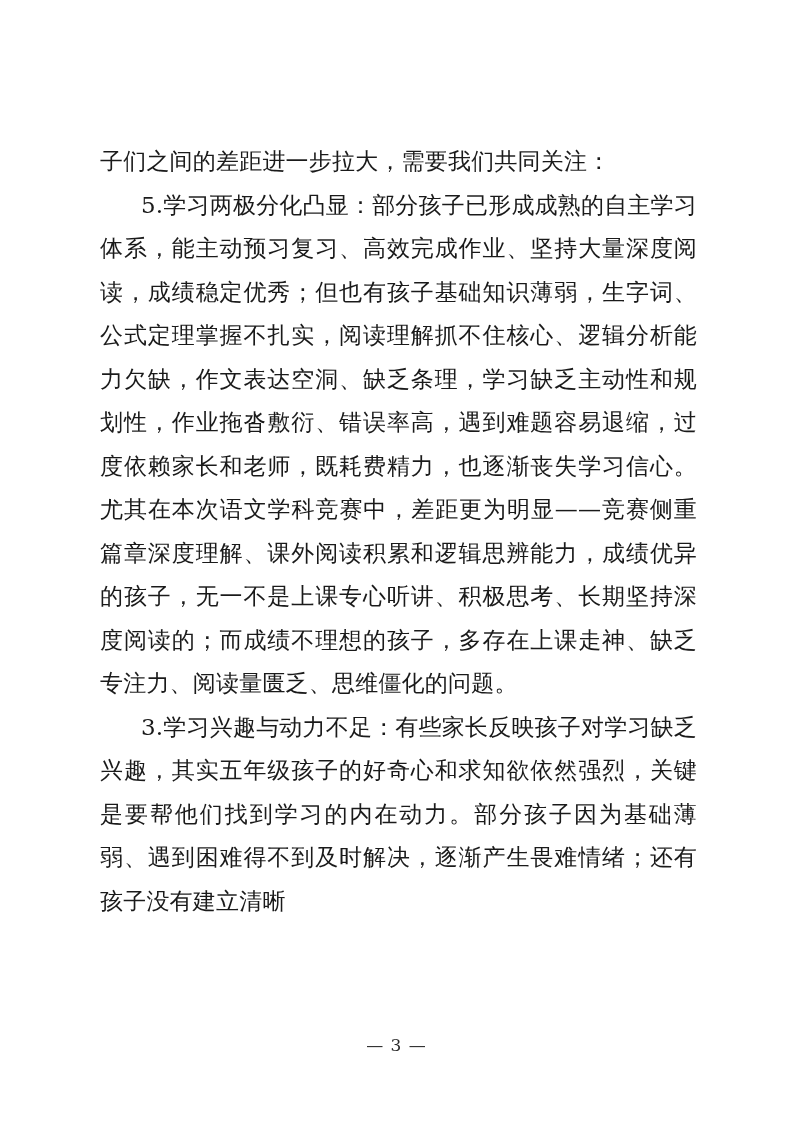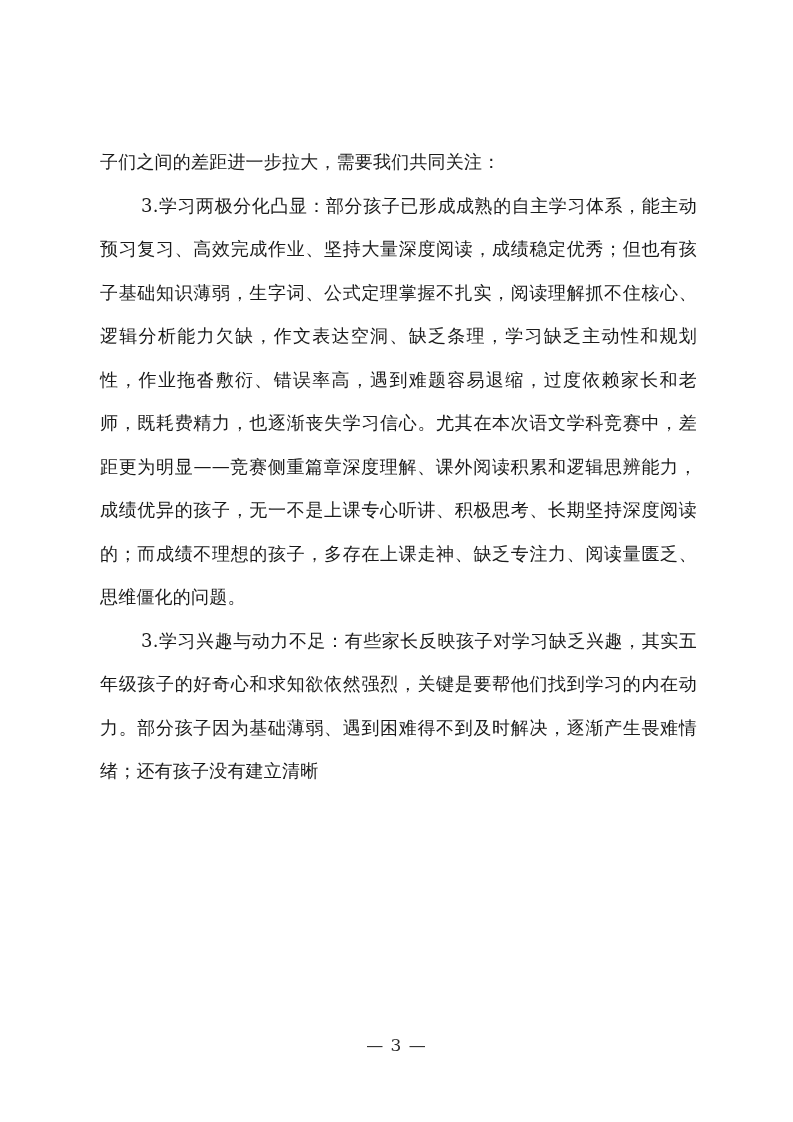--- a/index.html
+++ b/index.html
@@ -17,21 +17,21 @@
     box-sizing: border-box;
   }
   .content {
     position: absolute;
     left: 100px;
     top: 140px;
     width: 597px;
   }
   .para {
     font-family: "DejaVu Serif", "Liberation Serif", serif;
-    font-size: 18px;
+    font-size: 23px;
     line-height: 43.5px;
     color: #1a1a1a;
     text-align: justify;
     text-justify: inter-ideograph;
     margin: 0 0 0 0;
     letter-spacing: 0.2px;
   }
   .para.indent {
     text-indent: 41px;
   }
@@ -46,17 +46,17 @@
     color: #2b2b2b;
     letter-spacing: 1px;
   }
 </style>
 </head>
 <body>
 
 <div class="page">
   <div class="content">
     <p class="para">子们之间的差距进一步拉大，需要我们共同关注：</p>
-    <p class="para indent">3.学习两极分化凸显：部分孩子已形成成熟的自主学习体系，能主动预习复习、高效完成作业、坚持大量深度阅读，成绩稳定优秀；但也有孩子基础知识薄弱，生字词、公式定理掌握不扎实，阅读理解抓不住核心、逻辑分析能力欠缺，作文表达空洞、缺乏条理，学习缺乏主动性和规划性，作业拖沓敷衍、错误率高，遇到难题容易退缩，过度依赖家长和老师，既耗费精力，也逐渐丧失学习信心。尤其在本次语文学科竞赛中，差距更为明显——竞赛侧重篇章深度理解、课外阅读积累和逻辑思辨能力，成绩优异的孩子，无一不是上课专心听讲、积极思考、长期坚持深度阅读的；而成绩不理想的孩子，多存在上课走神、缺乏专注力、阅读量匮乏、思维僵化的问题。</p>
+    <p class="para indent">5.学习两极分化凸显：部分孩子已形成成熟的自主学习体系，能主动预习复习、高效完成作业、坚持大量深度阅读，成绩稳定优秀；但也有孩子基础知识薄弱，生字词、公式定理掌握不扎实，阅读理解抓不住核心、逻辑分析能力欠缺，作文表达空洞、缺乏条理，学习缺乏主动性和规划性，作业拖沓敷衍、错误率高，遇到难题容易退缩，过度依赖家长和老师，既耗费精力，也逐渐丧失学习信心。尤其在本次语文学科竞赛中，差距更为明显——竞赛侧重篇章深度理解、课外阅读积累和逻辑思辨能力，成绩优异的孩子，无一不是上课专心听讲、积极思考、长期坚持深度阅读的；而成绩不理想的孩子，多存在上课走神、缺乏专注力、阅读量匮乏、思维僵化的问题。</p>
     <p class="para indent">3.学习兴趣与动力不足：有些家长反映孩子对学习缺乏兴趣，其实五年级孩子的好奇心和求知欲依然强烈，关键是要帮他们找到学习的内在动力。部分孩子因为基础薄弱、遇到困难得不到及时解决，逐渐产生畏难情绪；还有孩子没有建立清晰</p>
   </div>
   <div class="footer">— 3 —</div>
 </div>
 
 </body></html>

